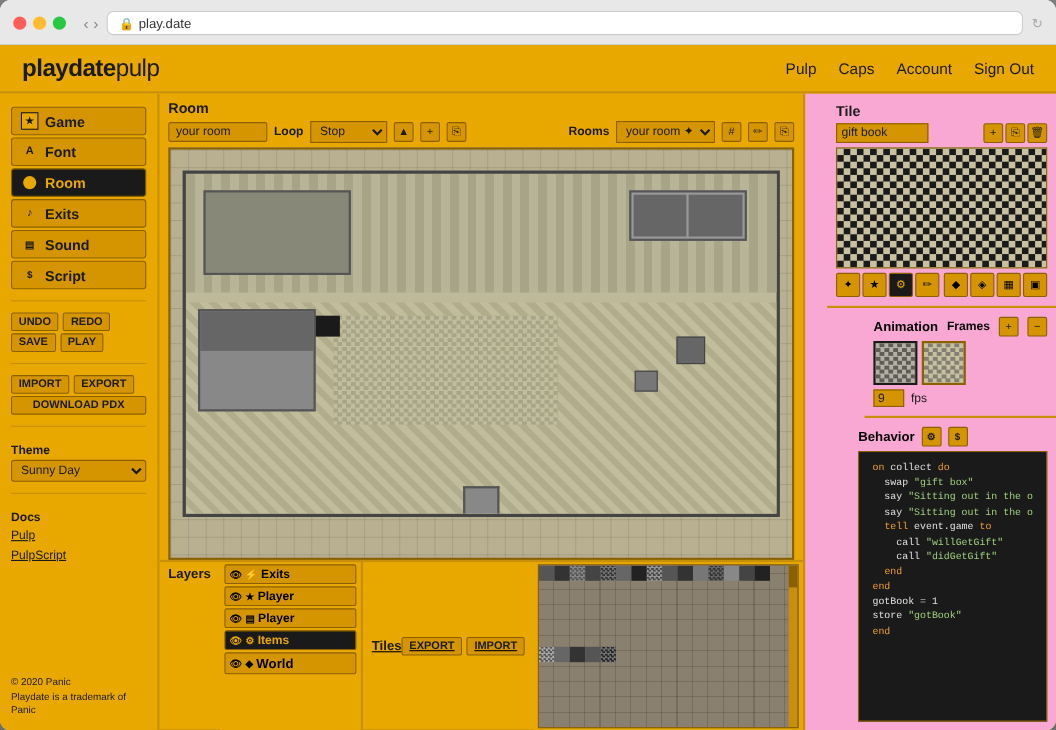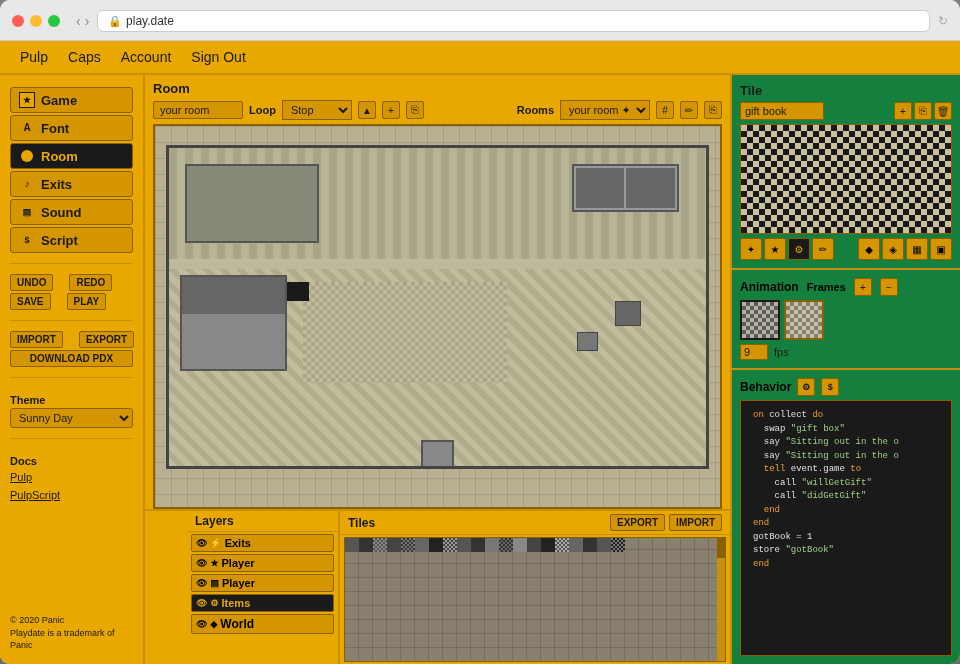--- a/index.html
+++ b/index.html
@@ -107,21 +107,21 @@
       color: #1a1a1a;
       cursor: pointer;
       width: 100%;
     }
     .sidebar-btn.active {
       background: #1a1a1a;
       color: #e8a800;
     }
     .sidebar-icon { width: 16px; height: 16px; display: inline-block; flex-shrink: 0; }
     .sidebar-divider { height: 1px; background: #c8900a; margin: 8px 0; }
-    .action-row { display: flex; gap: 16px; }
+    .action-row { display: flex; gap: 4px; }
     .small-btn {
       background: #d49500;
       border: 1px solid #8a6000;
       border-radius: 2px;
       font-size: 10px;
       font-weight: 700;
       color: #1a1a1a;
       padding: 2px 6px;
       cursor: pointer;
     }
@@ -207,26 +207,27 @@
       width: 100%;
       height: 100%;
       background-image: 
         linear-gradient(rgba(0,0,0,0.1) 1px, transparent 1px),
         linear-gradient(90deg, rgba(0,0,0,0.1) 1px, transparent 1px);
       background-size: 16px 16px;
       position: relative;
     }
     .right-panel {
       width: 230px;
-      background: #15803d;
+      background: #f9a8d4;
       border-left: 2px solid #c8900a;
       flex-shrink: 0;
       display: flex;
       flex-direction: column;
       overflow: hidden;
+      align-items: flex-end;
     }
     .tile-section {
       padding: 8px;
       border-bottom: 2px solid #c8900a;
     }
     .tile-header {
       display: flex;
       align-items: center;
       justify-content: space-between;
       margin-bottom: 4px;
@@ -354,26 +355,25 @@
     }
     .kw { color: #f0a030; }
     .str { color: #a0d080; }
     .bottom-panels {
       display: flex;
       height: 155px;
       border-top: 2px solid #c8900a;
       overflow: hidden;
     }
     .layers-panel {
-      width: 153px;
+      width: 185px;
       flex-shrink: 0;
       border-right: 2px solid #c8900a;
       display: flex;
-      flex-direction: column;
-      margin-left: 42px;
+      flex-direction: row;
     }
     .layers-panel-header {
       padding: 3px 8px;
       font-size: 12px;
       font-weight: 700;
       color: #1a1a1a;
       border-bottom: 1px solid #c8900a;
     }
     .layers-panel-list {
       flex: 1;
@@ -391,22 +391,23 @@
       background: #d49500;
       border: 1px solid #8a6000;
       border-radius: 2px;
       cursor: pointer;
     }
     .layer-row.active { background: #1a1a1a; color: #e8a800; }
     .layer-row span { font-size: 11px; font-weight: 600; }
     .tiles-panel {
       flex: 1;
       display: flex;
-      flex-direction: column;
-      overflow: hidden;
+      flex-direction: row;
+      overflow: hidden;
+      text-decoration: underline;
     }
     .tiles-panel-header {
       padding: 3px 8px;
       font-size: 12px;
       font-weight: 700;
       color: #1a1a1a;
       display: flex;
       align-items: center;
       justify-content: space-between;
       border-bottom: 1px solid #c8900a;
@@ -438,20 +439,23 @@
     <div class="address-bar">
       <span style="color:#888;font-size:11px;">🔒</span>
       <span>play.date</span>
     </div>
     <span style="color:#aaa;font-size:12px;cursor:pointer;">↻</span>
   </div>
 
   <div class="app">
 
     <div class="app-header">
+      <div class="logo">
+        <span style="font-weight:900;">playdate</span><span>pulp</span>
+      </div>
       <div class="header-nav">
         <a href="#">Pulp</a>
         <a href="#">Caps</a>
         <a href="#">Account</a>
         <a href="#">Sign Out</a>
       </div>
     </div>
 
     <div class="app-body">
 

